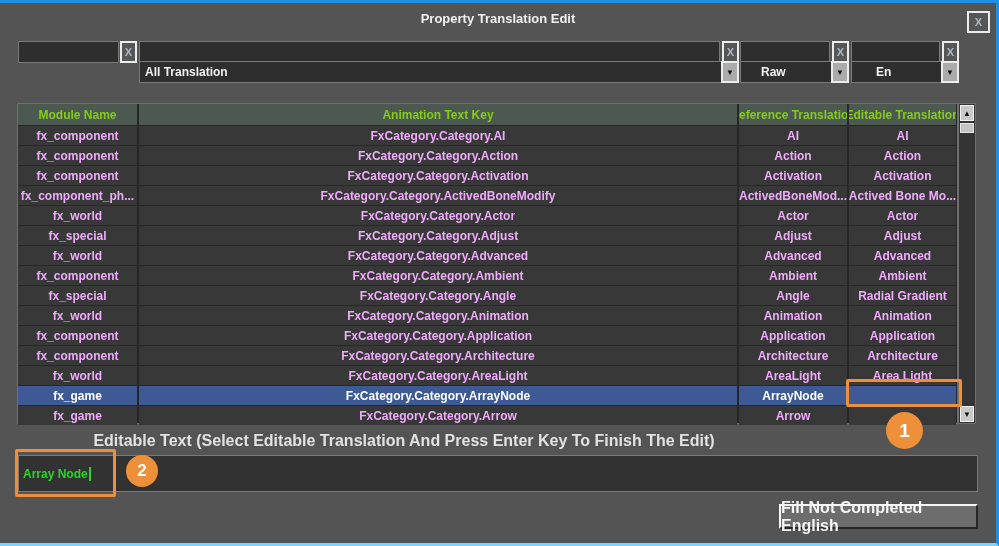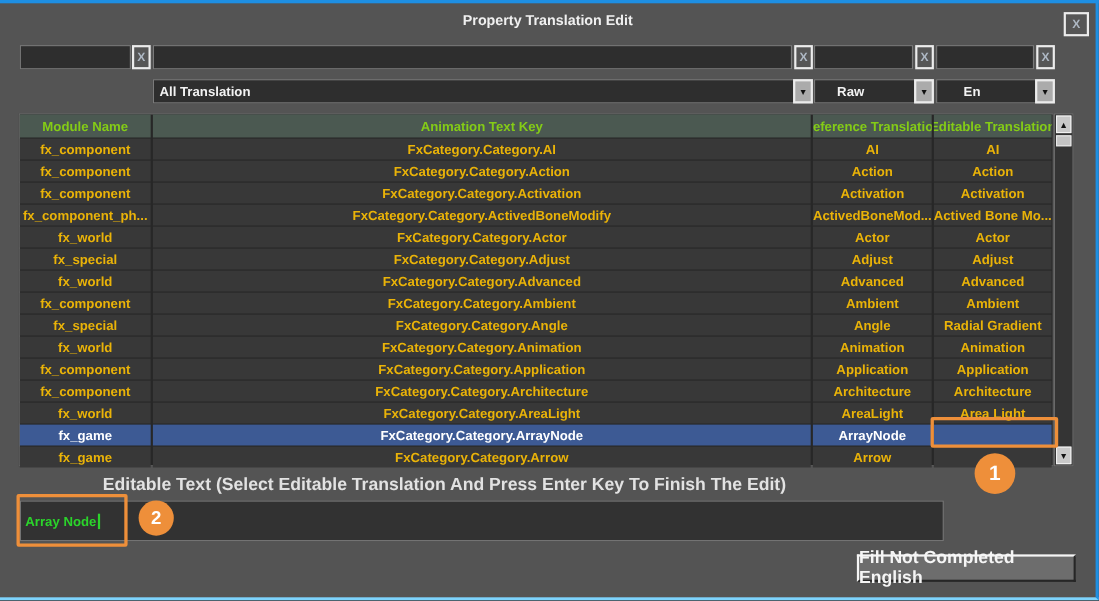--- a/index.html
+++ b/index.html
@@ -20,58 +20,58 @@
     cursor:default;
   }
   .close-btn { top:8px; left:967px; width:23px; height:22px; }
   .xbtn { top:38px; width:17px; height:22px; }
   .finput {
     position:absolute; top:38px; height:22px; background:#2e2e2e;
     border:1px solid #7a7a7a; color:#dddddd; font-size:12px; padding:0 3px;
     font-family:"Liberation Sans", sans-serif;
   }
   .combo {
-    position:absolute; top:69px; height:22px; background:#2e2e2e; border:1px solid #7a7a7a;
+    position:absolute; top:58px; height:22px; background:#2e2e2e; border:1px solid #7a7a7a;
     color:#f2f2f2; font-size:12px; font-weight:bold; display:flex; align-items:center; padding-left:5px;
   }
   .combo .arrowbtn {
     position:absolute; right:-1px; top:-1px; width:18px; height:22px;
     background:#ababab; border:2px solid #ececec; color:#111;
     font-size:8px; display:flex; align-items:center; justify-content:center;
   }
   .tbl {
     position:absolute; left:17px; top:100px; width:941px; height:321px;
     background:#272727; border:1px solid #6f6f6f;
   }
   .thead, .trow { display:grid; grid-template-columns:119px 598px 108px 107px; column-gap:2px; }
   .thead { height:21px; }
   .hcell {
     background:#4b5951; color:#84cc16; font-size:12px; font-weight:bold;
     display:flex; align-items:center; justify-content:center; overflow:hidden; white-space:nowrap;
   }
   .trow { height:19px; margin-top:1px; }
   .tcell {
-    background:#383838; color:#eab308; font-size:12px; font-weight:bold;
+    background:#383838; color:#f0abfc; font-size:12px; font-weight:bold;
     display:flex; align-items:center; justify-content:center; overflow:hidden; white-space:nowrap;
   }
   .trow.selected .tcell { background:#3d5a94; color:#ffffff; }
   .sb { position:absolute; left:958px; top:100px; width:18px; height:321px; background:#343434; border:1px solid #6f6f6f; }
   .sb .sbtn {
     position:absolute; left:1px; width:14px; height:16px; background:#c9c9c9;
     border:1px solid #f2f2f2; color:#111; font-size:8px;
     display:flex; align-items:center; justify-content:center;
   }
   .sb .up { top:1px; } .sb .down { bottom:1px; }
   .sb .thumb { position:absolute; left:1px; top:19px; width:14px; height:10px; background:#c4c4c4; border:1px solid #e8e8e8; }
   .hint {
     position:absolute; left:18px; top:429px; width:772px; text-align:center;
     color:#e2e2e2; font-size:16px; font-weight:bold;
   }
   .editfield {
-    position:absolute; left:18px; top:452px; width:840px; height:37px;
+    position:absolute; left:18px; top:452px; width:960px; height:37px;
     background:#323232; border:1px solid #7a7a7a; display:flex; align-items:center; padding-left:4px;
   }
   .editvalue { color:#2bd42b; font-size:12px; font-weight:bold; }
   .caret { display:inline-block; width:2px; height:14px; background:#2bd42b; margin-left:1px; }
   .fillbtn {
     position:absolute; left:779px; top:501px; width:199px; height:25px; background:#6d6d6d;
     border:2px solid; border-color:#f5f5f5 #262626 #262626 #f5f5f5;
     color:#f5f5f5; font-size:16px; font-weight:bold;
     display:flex; align-items:center; justify-content:center;
   }

